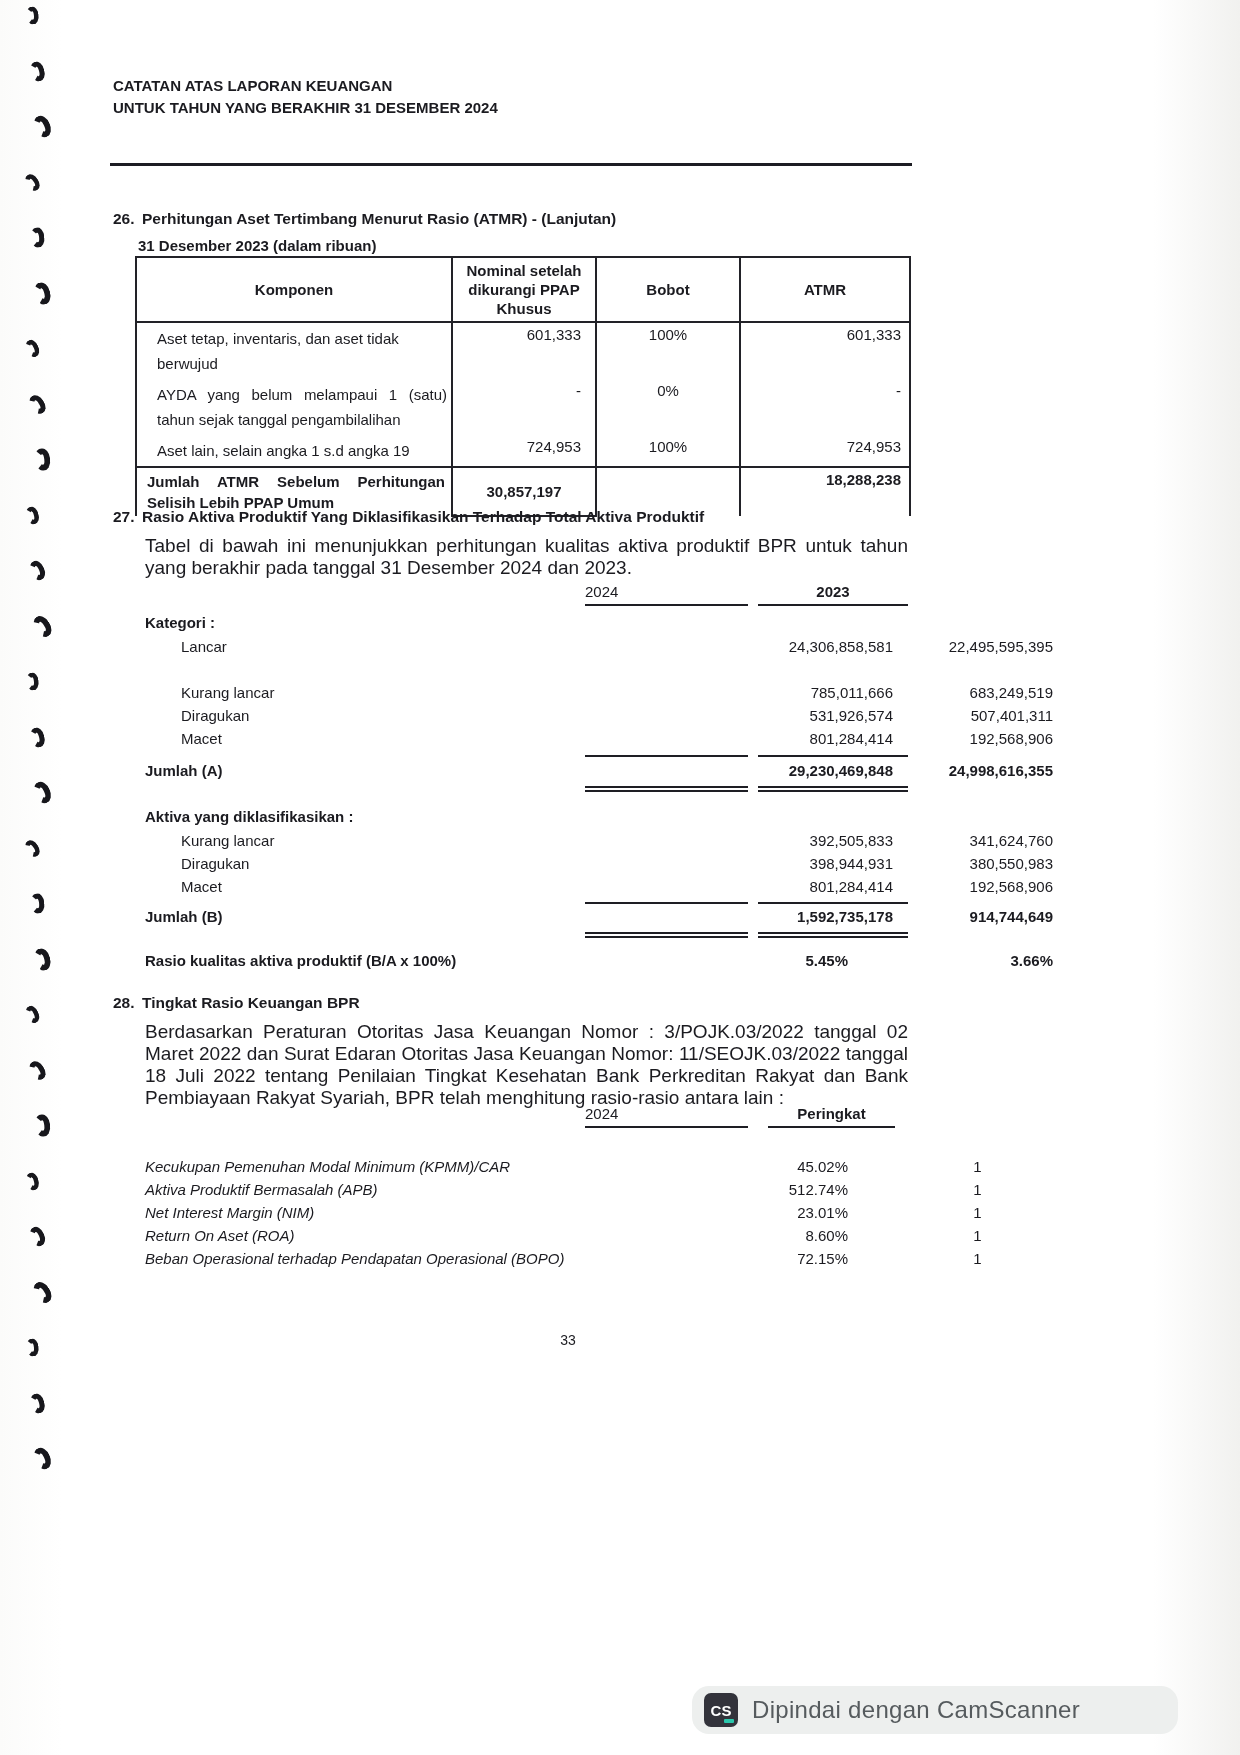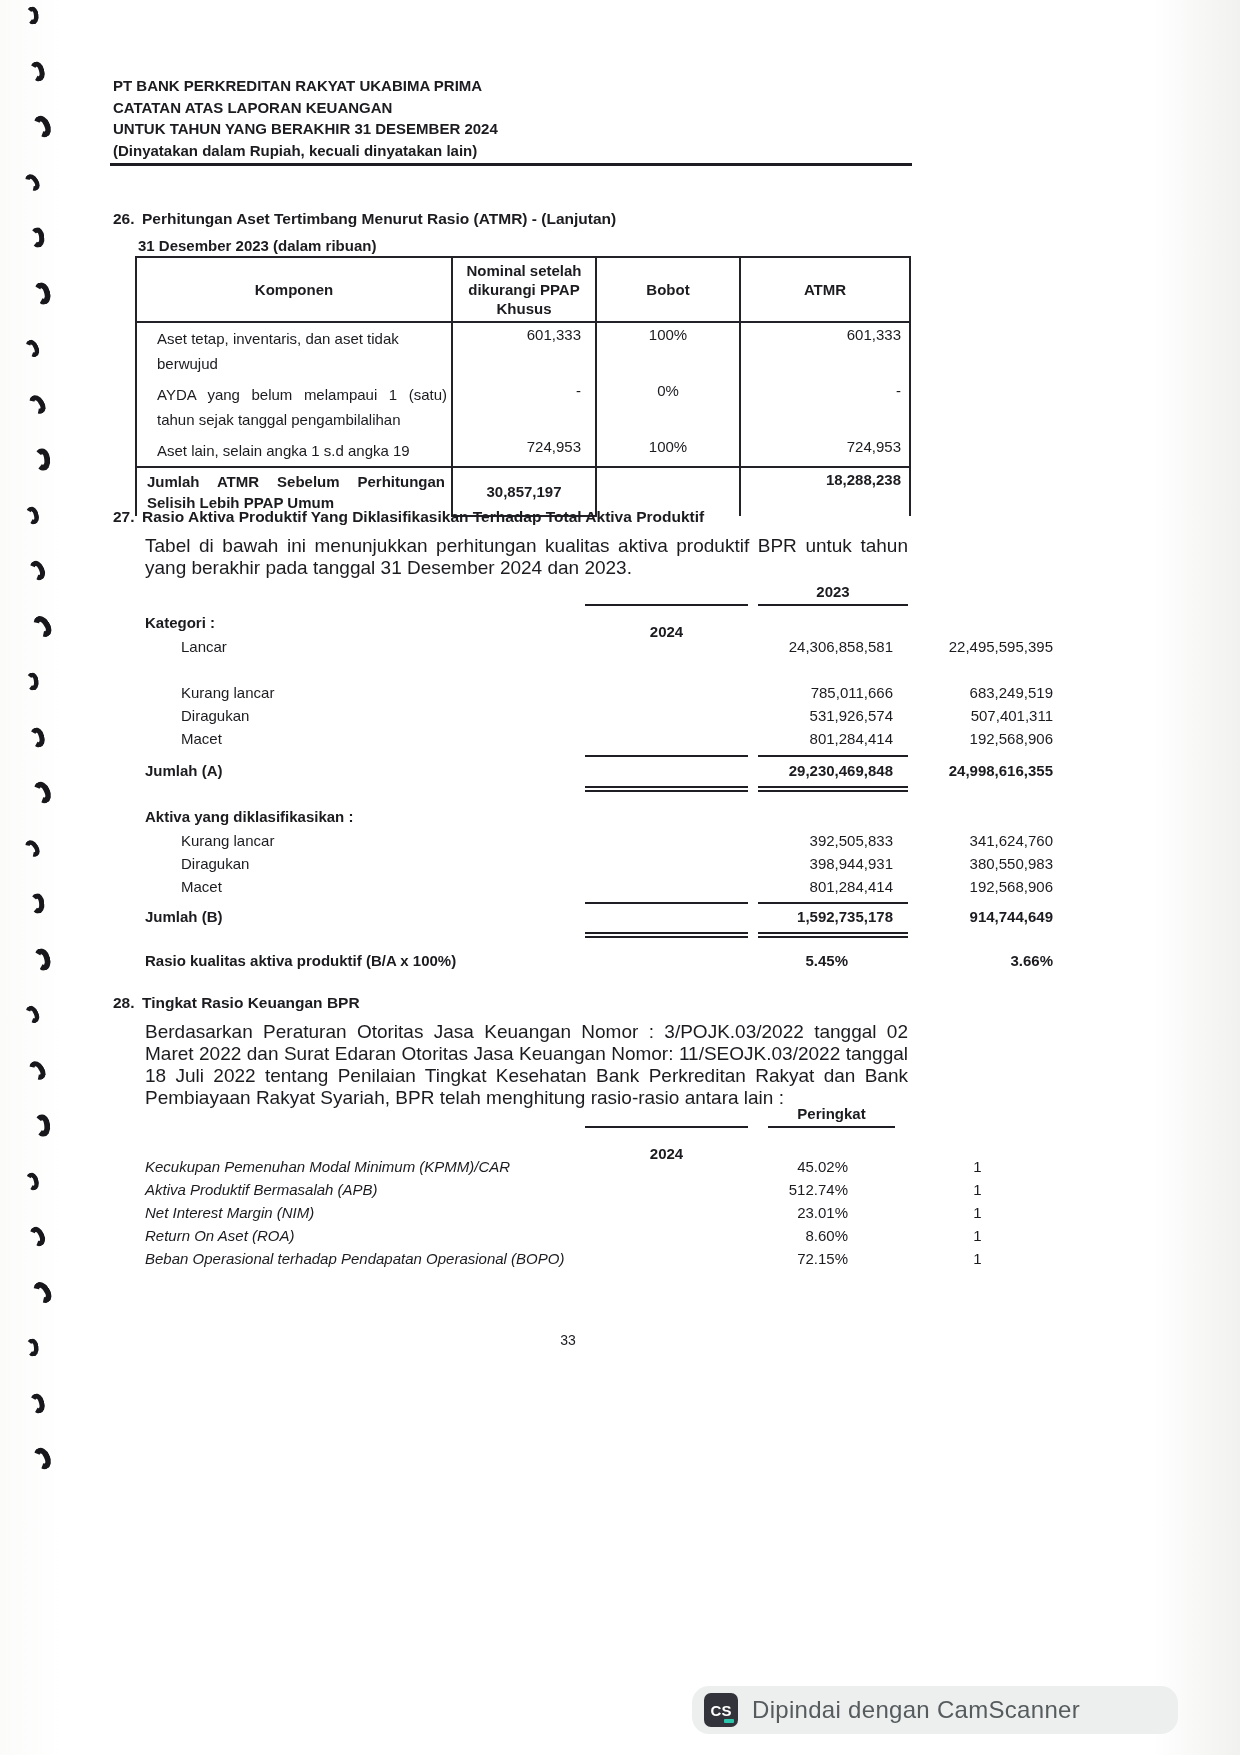--- a/index.html
+++ b/index.html
@@ -46,21 +46,21 @@
   .row { position:absolute; left:145px; width:765px; height:23px; font-size:15px; }
   .row .ind { position:absolute; left:36px; top:0; }
   .row .lbl0 { position:absolute; left:0; top:0; font-weight:bold; }
   .c24 { position:absolute; left:553px; width:195px; text-align:right; top:0; }
   .c23 { position:absolute; left:758px; width:150px; text-align:right; top:0; }
   .c24s { position:absolute; left:550px; width:153px; text-align:right; top:0; }
   .cper { position:absolute; left:770px; width:125px; text-align:center; top:0; }
   .bold { font-weight:bold; }
   .ital { font-style:italic; }
 
-  .colhead24 { position:absolute; left:585px; width:163px; text-align:center; font-weight:bold; font-size:15px;margin-top:40px; }
+  .colhead24 { position:absolute; left:585px; width:163px; text-align:left; font-weight:normal; font-size:15px; }
   .colhead23 { position:absolute; left:758px; width:150px; text-align:center; font-weight:bold; font-size:15px; }
   .colheadper{ position:absolute; left:768px; width:127px; text-align:center; font-weight:bold; font-size:15px; }
 
   .ul24 { position:absolute; left:585px; width:163px; border-top:2.5px solid #1e1e24; }
   .ul23 { position:absolute; left:758px; width:150px; border-top:2.5px solid #1e1e24; }
   .ulper{ position:absolute; left:768px; width:127px; border-top:2.5px solid #1e1e24; }
   .dl24 { position:absolute; left:585px; width:163px; height:6px; border-top:2.5px solid #1e1e24; border-bottom:2.5px solid #1e1e24; }
   .dl23 { position:absolute; left:758px; width:150px; height:6px; border-top:2.5px solid #1e1e24; border-bottom:2.5px solid #1e1e24; }
 
   .para { position:absolute; left:145px; width:763px; font-size:19px; line-height:22px; text-align:justify; }
@@ -106,24 +106,22 @@
       <div class="bmark" style="top: 1116px; left: 36px; transform: rotate(-6deg) scale(1.19);"></div>
       <div class="bmark" style="top: 1171.5px; left: 26px; transform: rotate(-15deg) scale(0.95);"></div>
       <div class="bmark" style="top: 1227px; left: 31px; transform: rotate(-24deg) scale(1.07);"></div>
       <div class="bmark" style="top: 1282.5px; left: 36px; transform: rotate(-33deg) scale(1.19);"></div>
       <div class="bmark" style="top: 1338px; left: 26px; transform: rotate(-6deg) scale(0.95);"></div>
       <div class="bmark" style="top: 1393.5px; left: 31px; transform: rotate(-15deg) scale(1.07);"></div>
       <div class="bmark" style="top: 1449px; left: 36px; transform: rotate(-24deg) scale(1.19);"></div>
     </div>
 
   <div class="abs hdr">
-    <div>PT BANK PERKREDITAN RAKYAT UKABIMA PRIMA</div>
     <div>CATATAN ATAS LAPORAN KEUANGAN</div>
     <div>UNTUK TAHUN YANG BERAKHIR 31 DESEMBER 2024</div>
-    <div>(Dinyatakan dalam Rupiah, kecuali dinyatakan lain)</div>
   </div>
   <div class="abs hdr-rule"></div>
 
   <div class="abs sec-head" style="top:210px;left:0;width:100%;">
     <span class="sec-num">26.</span>
     <span class="sec-ttl">Perhitungan Aset Tertimbang Menurut Rasio (ATMR) - (Lanjutan)</span>
   </div>
   <div class="abs" style="top:237px;left:138px;font-weight:bold;font-size:15px;">31 Desember 2023 (dalam ribuan)</div>
 
   <table class="t26">

